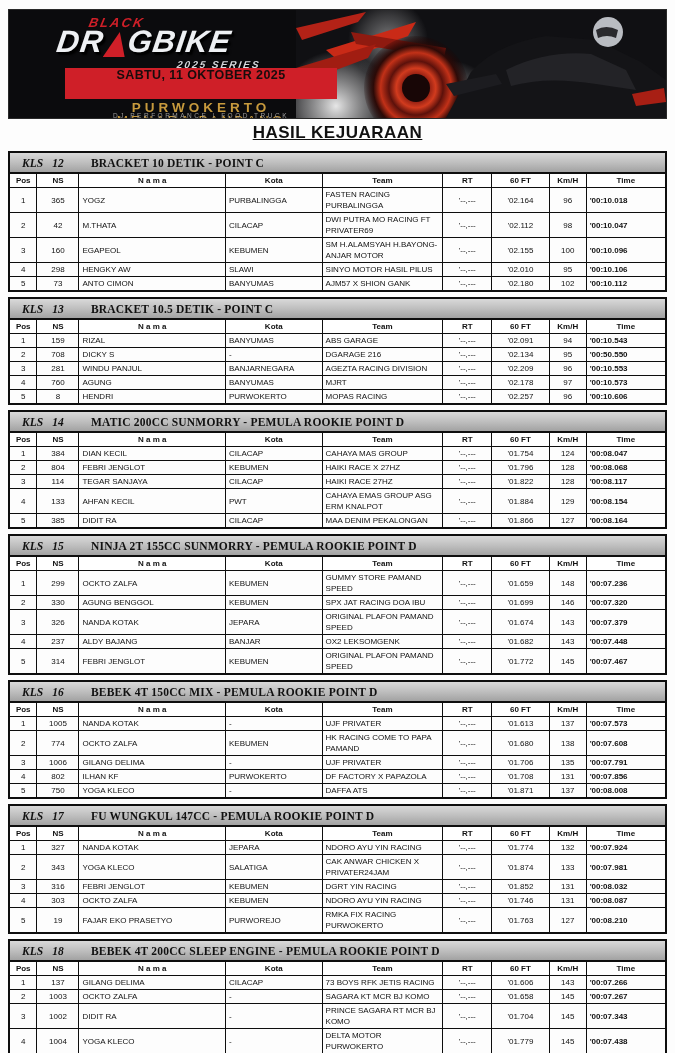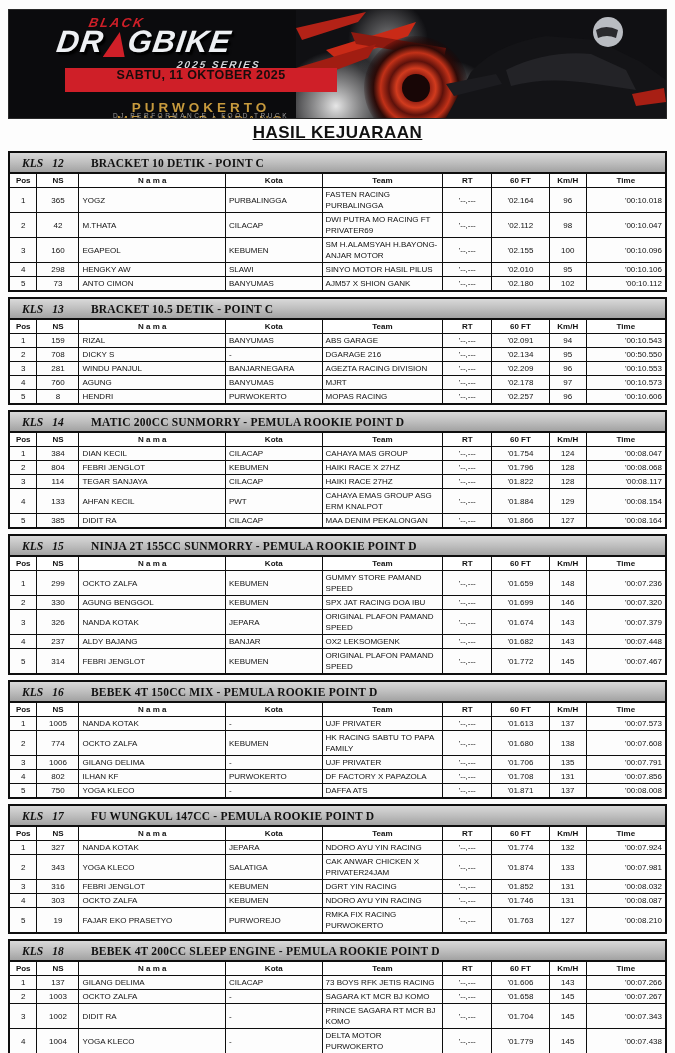--- a/index.html
+++ b/index.html
@@ -12,21 +12,21 @@
   .banner-art{position:absolute;right:0;top:0;width:370px;height:108px;}
   .logo-black{position:absolute;left:80px;top:5px;font-size:13px;font-weight:bold;font-style:italic;
               color:var(--accent-red,#cf1f28);letter-spacing:2px;transform:skewX(-12deg);}
   .logo-main{position:absolute;left:48px;top:14px;font-size:31px;font-weight:bold;font-style:italic;
              color:#eef0f3;letter-spacing:1px;white-space:nowrap;
              text-shadow:2px 2px 0 #000,3px 3px 2px #000;transform:skewX(-8deg);display:flex;align-items:flex-end;}
   .tri{display:inline-block;width:22px;height:25px;background:var(--accent-red,#cf1f28);
        clip-path:polygon(62% 0,100% 100%,0 100%);margin:0 1px 3px 1px;}
   .logo-series{position:absolute;left:168px;top:49px;font-size:10px;font-weight:bold;font-style:italic;
                color:#d6d8dc;letter-spacing:2px;transform:skewX(-8deg);text-shadow:1px 1px 0 #000;}
-  .date-band{position:absolute;left:56px;top:58px;width:272px;height:24px;line-height:15px;
+  .date-band{position:absolute;left:56px;top:58px;width:272px;height:31px;line-height:15px;
              background:var(--accent-red,#cf1f28);color:#180c0c;font-weight:bold;font-size:12.5px;
              text-align:center;letter-spacing:0.4px;white-space:nowrap;}
   .venue1{position:absolute;left:56px;top:75px;width:272px;text-align:center;font-size:13.5px;
           font-weight:normal;color:var(--gold,#c79a3d);letter-spacing:3px;white-space:nowrap;margin-top:28px;}
   .venue2{position:absolute;left:56px;top:90px;width:272px;text-align:center;font-size:13.5px;
           font-weight:bold;color:var(--gold,#c79a3d);letter-spacing:4px;}
   .tagline{position:absolute;left:56px;top:102px;width:272px;text-align:center;font-size:6.5px;
            color:#9b9b9b;letter-spacing:2.5px;white-space:nowrap;}
 
   
@@ -45,21 +45,21 @@
   td.kls{font-style:italic;font-weight:bold;font-size:11.5px;color:#111;padding-left:3px;white-space:nowrap;}
   td.klsnum{font-style:italic;font-weight:bold;font-size:11.5px;color:#111;text-align:center;}
   td.ctitle{font-weight:bold;font-size:11.5px;color:#111;letter-spacing:0.2px;padding-left:4px;white-space:nowrap;overflow:visible;margin-top:19px;}
   tr.head th{border:1px solid #0e0e0e;background:#fff;font-size:8px;font-weight:bold;color:#111;
              padding:2px 1px;text-align:center;}
   tr.data td{border:1px solid #0e0e0e;font-size:8px;color:#111;padding:1px 3px;line-height:11px;
              overflow:hidden;}
   tr.data{height:14px;}
   td.c{text-align:center;}
   td.l{text-align:left;}
-  td.t{text-align:right;font-weight:normal;font-size:9px;white-space:nowrap;}
+  td.t{text-align:left;font-weight:bold;font-size:9px;white-space:nowrap;}
 </style>
 </head>
 <body>
 
 <div class="page">
 
   <div class="banner">
     <div class="banner-art">
       <svg width="370" height="108" viewBox="0 0 370 108">
         <defs>
@@ -495,21 +495,21 @@
             <td class="c">'--,---</td>
             <td class="c">'01.613</td>
             <td class="c">137</td>
             <td class="t">'00:07.573</td>
           </tr>
           <tr class="data">
             <td class="c">2</td>
             <td class="c">774</td>
             <td class="l">OCKTO ZALFA</td>
             <td class="l">KEBUMEN</td>
-            <td class="l">HK RACING SABTU TO PAPA FAMILY</td>
+            <td class="l">HK RACING COME TO PAPA PAMAND</td>
             <td class="c">'--,---</td>
             <td class="c">'01.680</td>
             <td class="c">138</td>
             <td class="t">'00:07.608</td>
           </tr>
           <tr class="data">
             <td class="c">3</td>
             <td class="c">1006</td>
             <td class="l">GILANG DELIMA</td>
             <td class="l">-</td>

